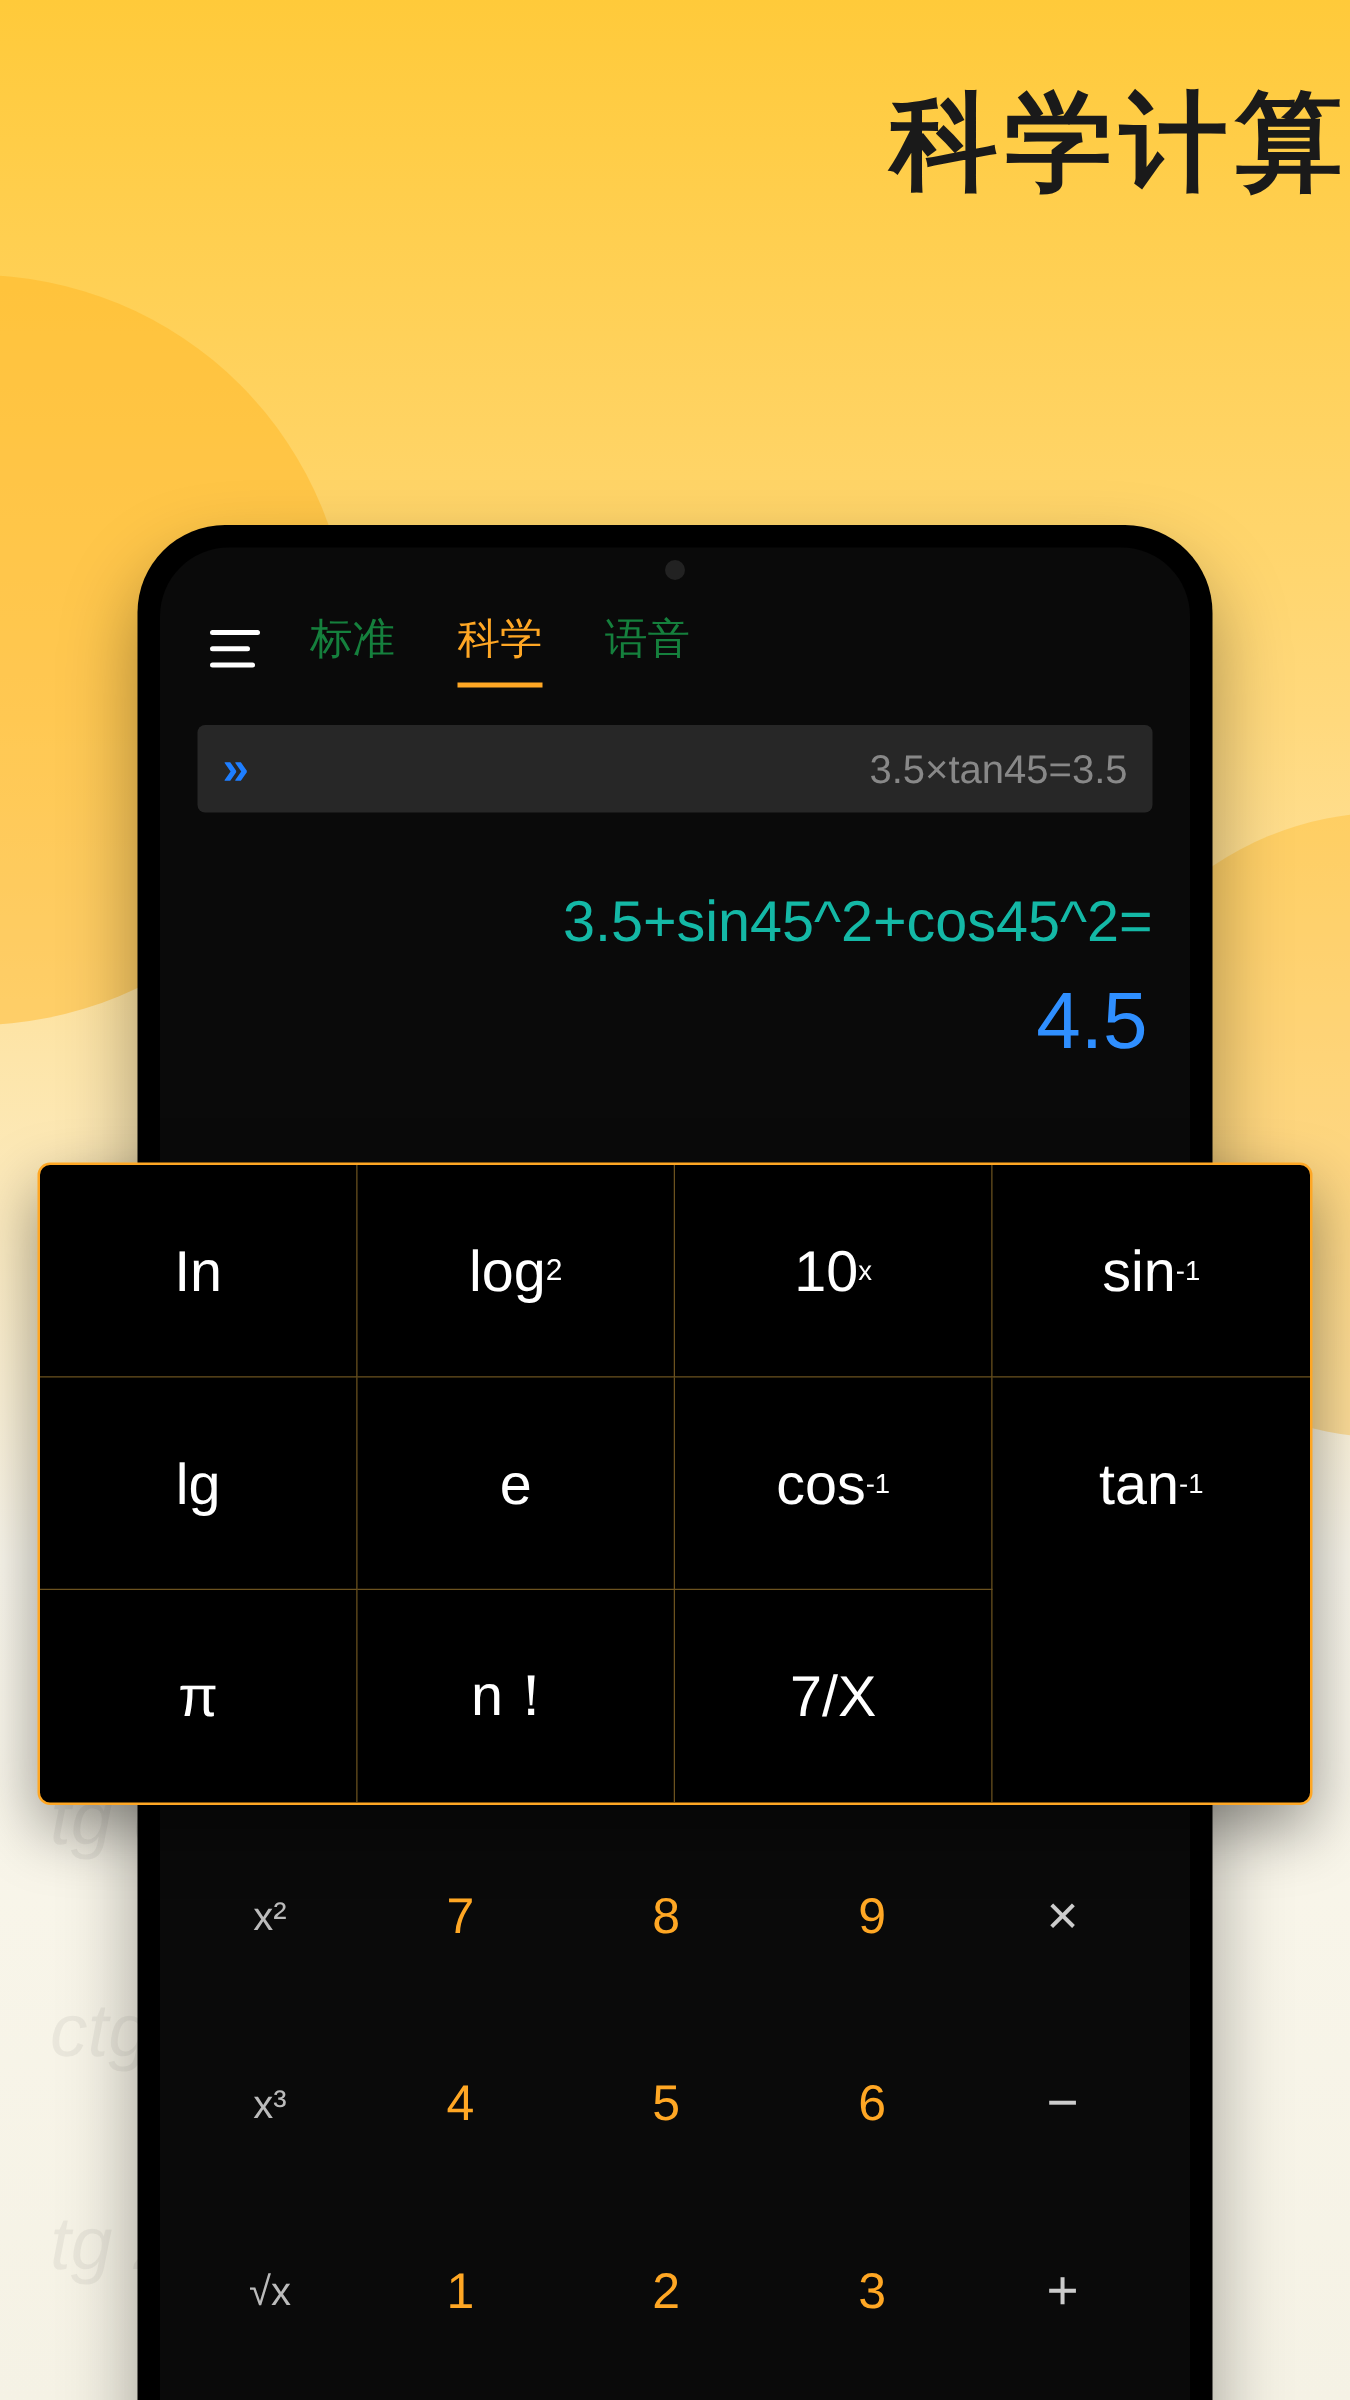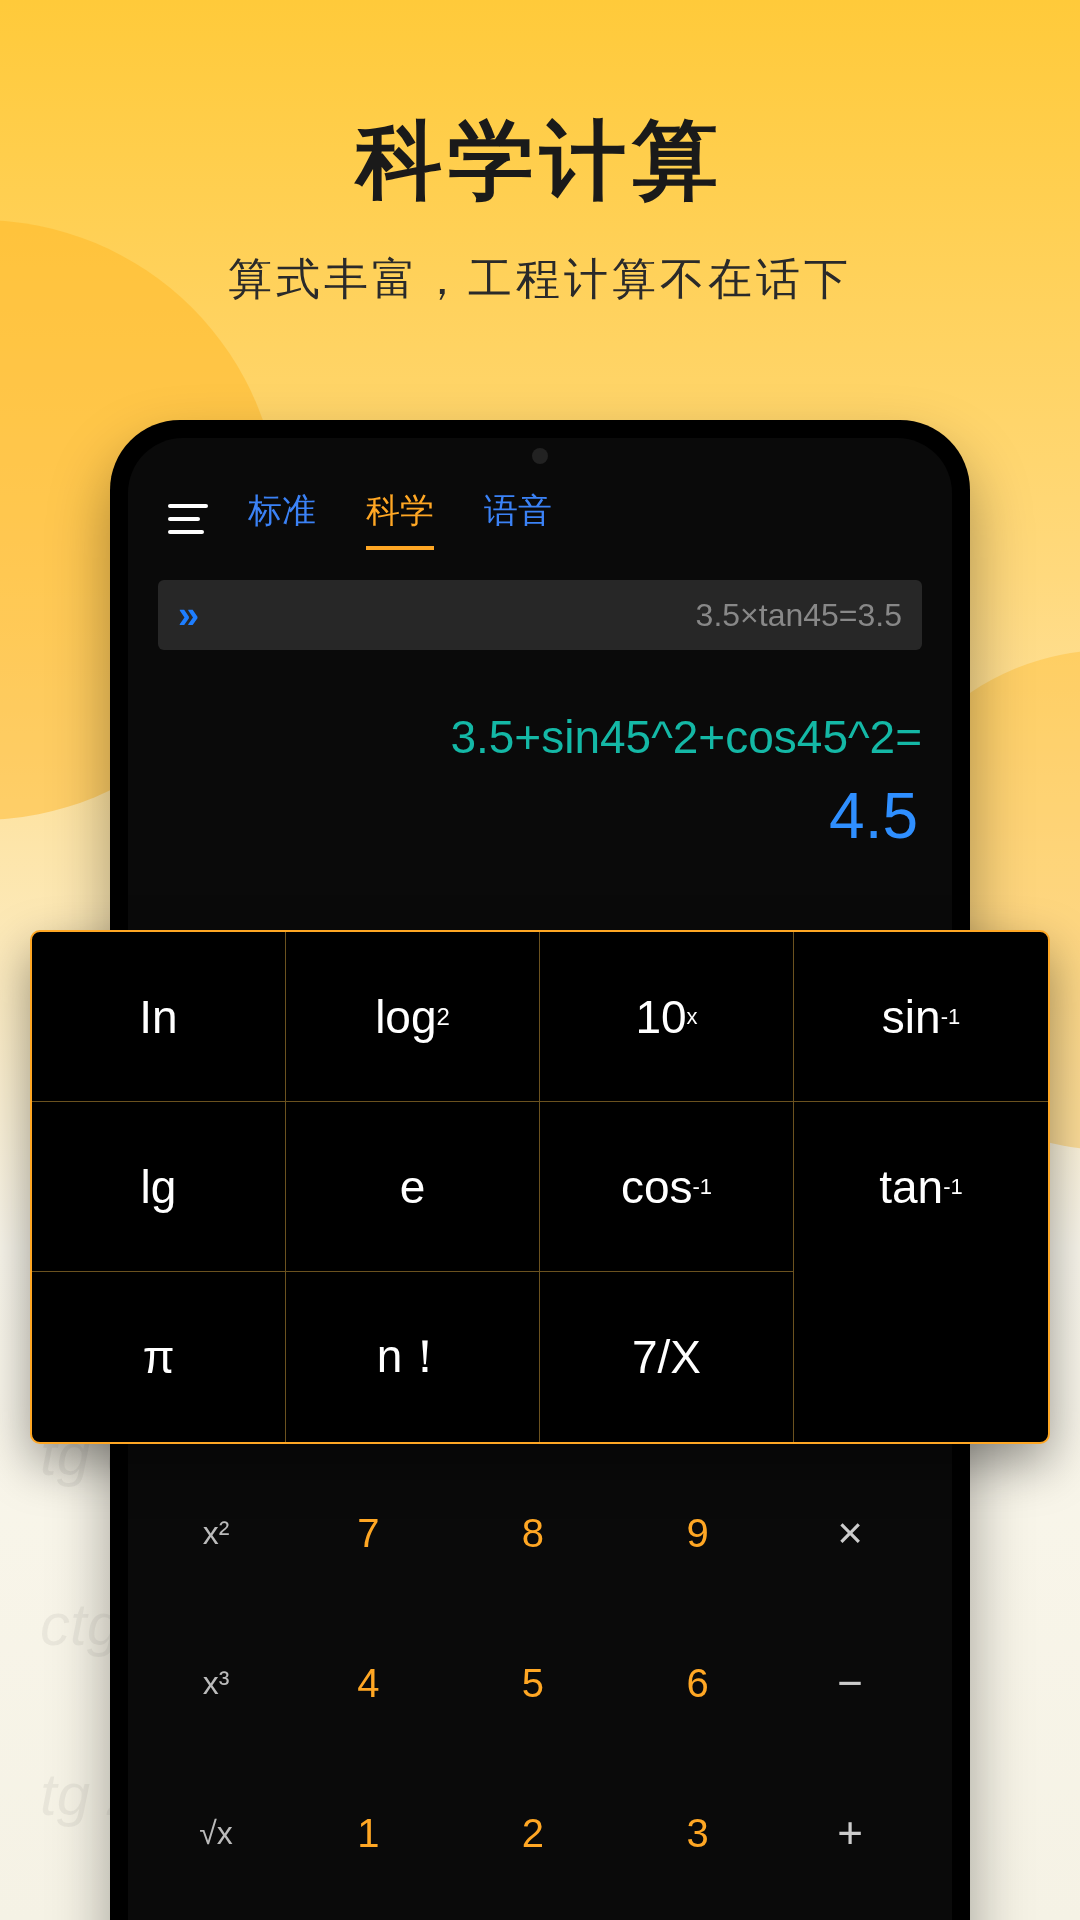--- a/index.html
+++ b/index.html
@@ -19,22 +19,22 @@
   top: 220px; left: -320px;
 }
 .bg-circle2 {
   position: absolute;
   width: 500px; height: 500px;
   border-radius: 50%;
   background: rgba(255,180,30,0.35);
   top: 650px; right: -280px;
 }
 .headline {
-  text-align: center;
-  padding-top: 103px;
+  text-align: right;
+  padding-top: 56px;
 }
 .headline h1 {
   font-size: 86px;
   font-weight: 900;
   color: #1a1a1a;
   letter-spacing: 6px;
 }
 .headline p {
   margin-top: 30px;
   font-size: 44px;
@@ -75,21 +75,21 @@
   width: 40px; height: 30px;
   display: flex; flex-direction: column; justify-content: space-between;
   margin-right: 40px;
 }
 .menu-icon span {
   display: block; height: 4px; background: #fff; border-radius: 2px;
 }
 .menu-icon span:nth-child(2){ width: 80%; }
 .menu-icon span:nth-child(3){ width: 90%; }
 .tabs { display: flex; gap: 50px; }
-.tab { font-size: 34px; color: #3b82f6; padding-bottom: 12px; }
+.tab { font-size: 34px; color: #15803d; padding-bottom: 12px; }
 .tab.active { color: #FFA724; border-bottom: 4px solid #FFA724; }
 .display-area { padding: 20px 30px 0 30px; }
 .history-row {
   display: flex; align-items: center;
   background: #272727; border-radius: 6px; height: 70px;
   padding: 0 20px; gap: 16px;
 }
 .arrow-icon { color: #1E7EFF; font-size: 38px; font-weight: bold; }
 .history-text { flex: 1; text-align: right; color: #888; font-size: 32px; }
 .expr { margin-top: 60px; text-align: right; color: #14b8a6; font-size: 46px; }
@@ -146,21 +146,20 @@
 <div class="bg-circle2"></div>
 
 <div class="math-bg">
   <div>tg α · ctg α = 1</div>
   <div>ctg 2α = (sin x + cos x)</div>
   <div>tg 2α = (p − Δx)</div>
 </div>
 
 <div class="headline">
   <h1>科学计算</h1>
-  <p>算式丰富，工程计算不在话下</p>
 </div>
 
 <div class="phone">
   <div class="phone-inner">
     <div class="notch"></div>
 
     <div class="topbar">
       <div class="menu-icon">
         <span></span>
           <span></span>

